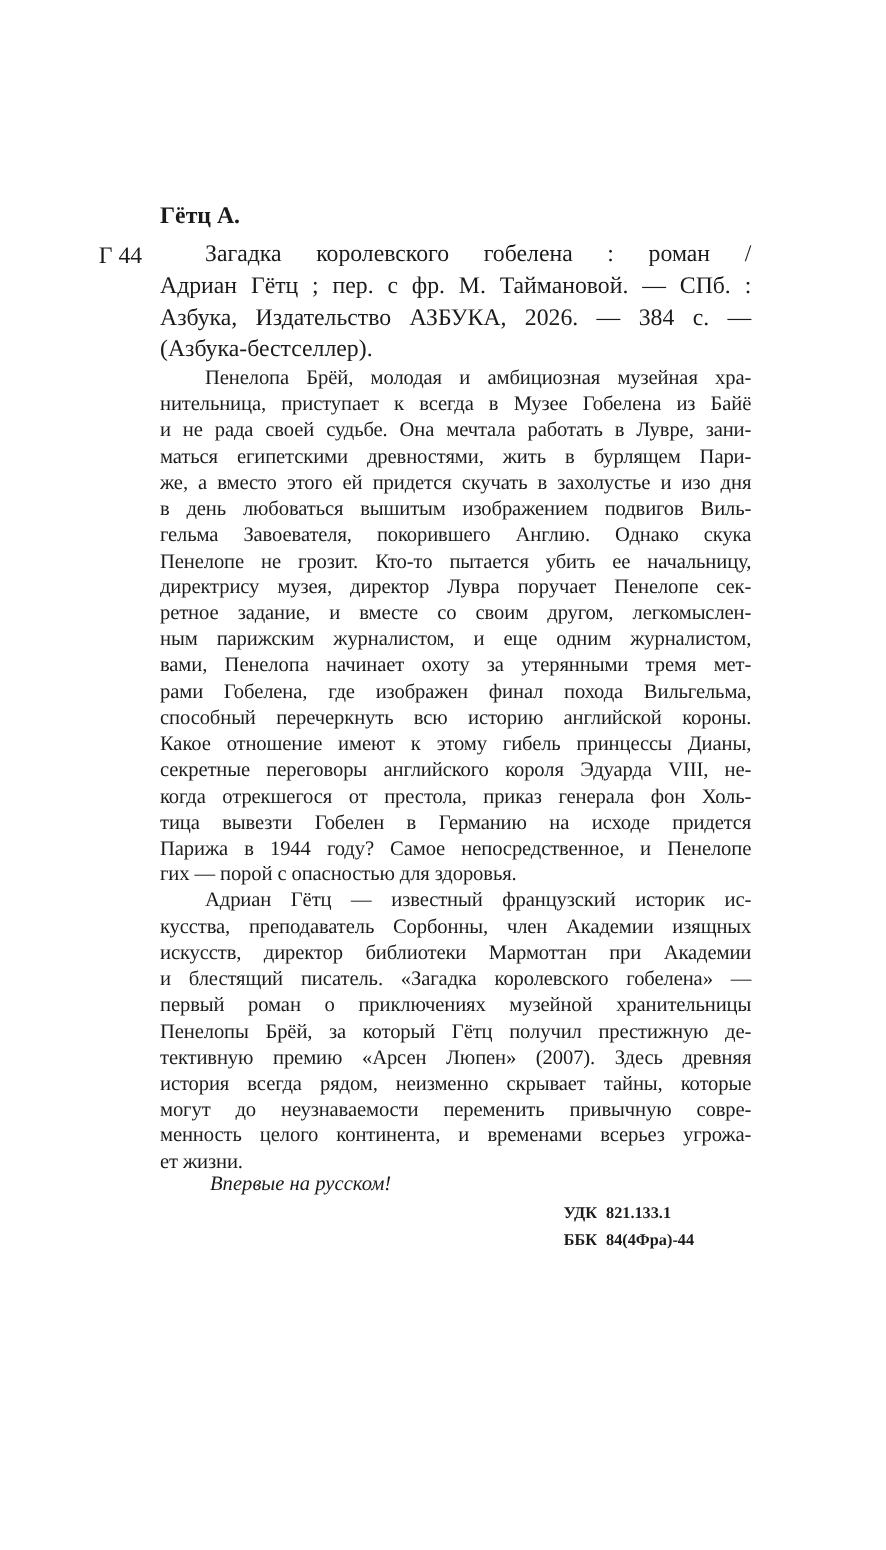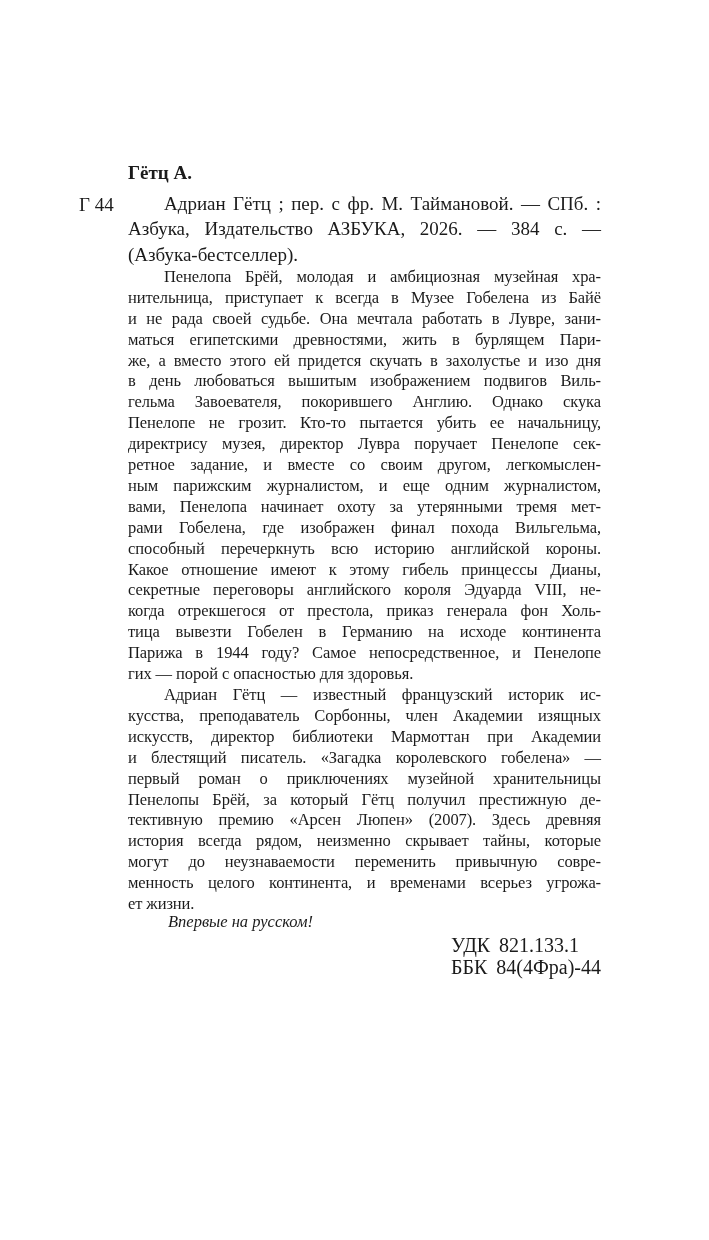--- a/index.html
+++ b/index.html
@@ -57,38 +57,39 @@
   .first-note {
     margin-top: -4px;
     font-size: 16.5px;
     line-height: 21px;
     font-style: italic;
     text-indent: 40px;
   }
   .codes {
     margin-top: 2px;
     padding-left: 323px;
-    font-size: 20px;
+    font-size: 13px;
     line-height: 22px;
-    font-weight: 400;
+    font-weight: 700;
     word-spacing: 4px;
     white-space: nowrap;
   }
 </style>
 </head>
 <body>
 
 <div class="page">
   <div class="textblock">
 
     <div class="author-heading">Гётц А.</div>
 
     <div class="biblio">
       <span class="index-code">Г 44</span>
       <div class="para header-para">
+          <div class="line">Загадка королевского гобелена : роман /</div>
           <div class="line">Адриан Гётц ; пер. с фр. М. Таймановой. — СПб. :</div>
           <div class="line">Азбука, Издательство АЗБУКА, 2026. — 384 с. —</div>
           <div class="line">(Азбука-бестселлер).</div>
         </div>
     </div>
 
 
     <div class="para body-para">
         <div class="line">Пенелопа Брёй, молодая и амбициозная музейная хра-</div>
         <div class="line">нительница, приступает к всегда в Музее Гобелена из Байё</div>
@@ -100,21 +101,21 @@
         <div class="line">Пенелопе не грозит. Кто-то пытается убить ее начальницу,</div>
         <div class="line">директрису музея, директор Лувра поручает Пенелопе сек-</div>
         <div class="line">ретное задание, и вместе со своим другом, легкомыслен-</div>
         <div class="line">ным парижским журналистом, и еще одним журналистом,</div>
         <div class="line">вами, Пенелопа начинает охоту за утерянными тремя мет-</div>
         <div class="line">рами Гобелена, где изображен финал похода Вильгельма,</div>
         <div class="line">способный перечеркнуть всю историю английской короны.</div>
         <div class="line">Какое отношение имеют к этому гибель принцессы Дианы,</div>
         <div class="line">секретные переговоры английского короля Эдуарда VIII, не-</div>
         <div class="line">когда отрекшегося от престола, приказ генерала фон Холь-</div>
-        <div class="line">тица вывезти Гобелен в Германию на исходе континента</div>
+        <div class="line">тица вывезти Гобелен в Германию на исходе придется</div>
         <div class="line">Парижа в 1944 году? Самое непосредственное, и Пенелопе</div>
         <div class="line">гих — порой с опасностью для здоровья.</div>
       </div>
 
     <div class="para body-para">
         <div class="line">Адриан Гётц — известный французский историк ис-</div>
         <div class="line">кусства, преподаватель Сорбонны, член Академии изящных</div>
         <div class="line">искусств, директор библиотеки Мармоттан при Академии</div>
         <div class="line">и блестящий писатель. «Загадка королевского гобелена» —</div>
         <div class="line">первый роман о приключениях музейной хранительницы</div>

